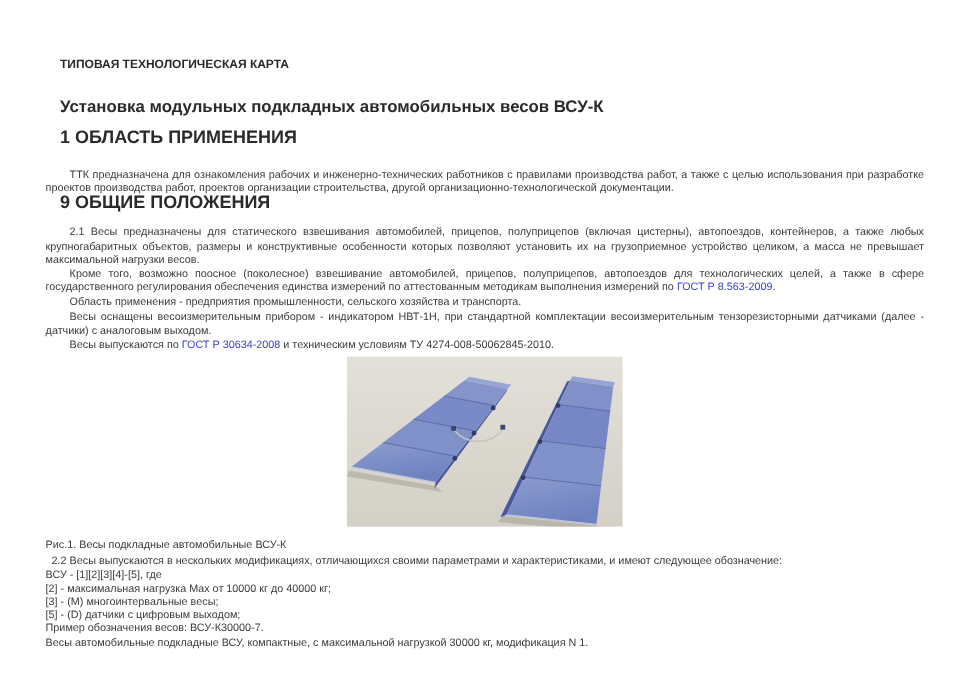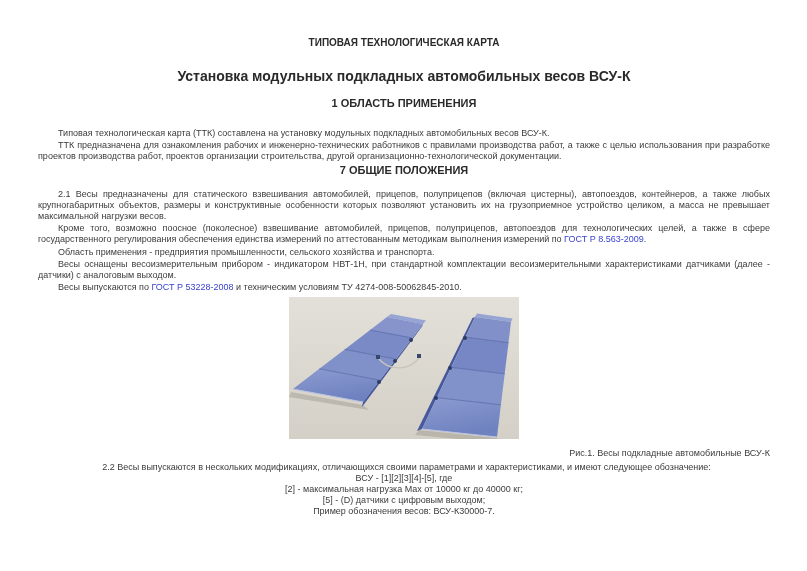--- a/index.html
+++ b/index.html
@@ -12,28 +12,28 @@
   .page {
     position: relative;
     width: 807px; height: 571px;
     background: #ffffff;
     color: var(--body-text, #3b3b3b);
   }
   .content {
     padding: 37px 37px 0 38px; 
   }
   .h-center {
-    text-align: center;
+    text-align: left;
     font-weight: bold;
     color: var(--heading, #2a2a2a);
-    margin: 0;
+    margin: 12px;
   }
   .doc-title    { font-size: 10px;  line-height: 12px; }
   .doc-subtitle { font-size: 14px; line-height: 12px; margin-top: 21px; }
-  .sec-heading  { font-size: 11px; line-height: 12px; }
+  .sec-heading  { font-size: 15px; line-height: 12px; }
   .sec1-heading { margin-top: 15px; margin-bottom: 19px; }
   .sec2-heading { margin-top: 0.5px; margin-bottom: 13px; }
   .para {
     font-size: 9px;
     line-height: 11.2px;
     text-align: justify;
     text-indent: 20px;
     margin: 0 0 1px 0;
   }
   .doclink {
@@ -41,56 +41,55 @@
     cursor: pointer;
   }
   .figure-wrap {
     margin-top: 4px;
     text-align: center;
   }
   .figure-wrap svg { display: inline-block; }
   .figure-caption {
     font-size: 9px;
     line-height: 11.2px;
-    text-align: right;
+    text-align: left;
     margin-top: 5px;
   }
   .designation {
     margin-top: 2px;
   }
   .designation p {
     font-size: 9px;
     line-height: 11.2px;
     margin: 0;
-    text-align: center;
+    text-align: left;
   }
   .designation p.first { text-indent: 5px; }
 </style>
 </head>
 <body>
 
 <div class="page">
   <div class="content">
 
     <p class="h-center doc-title">ТИПОВАЯ ТЕХНОЛОГИЧЕСКАЯ КАРТА</p>
 
     <p class="h-center doc-subtitle">Установка модульных подкладных автомобильных весов ВСУ-К</p>
 
     <p class="h-center sec-heading sec1-heading">1 ОБЛАСТЬ ПРИМЕНЕНИЯ</p>
 
-    <p class="para">Типовая технологическая карта (ТТК) составлена на установку модульных подкладных автомобильных весов ВСУ-К.</p>
     <p class="para">ТТК предназначена для ознакомления рабочих и инженерно-технических работников с правилами производства работ, а также с целью использования при разработке проектов производства работ, проектов организации строительства, другой организационно-технологической документации.</p>
 
-    <p class="h-center sec-heading sec2-heading">7 ОБЩИЕ ПОЛОЖЕНИЯ</p>
+    <p class="h-center sec-heading sec2-heading">9 ОБЩИЕ ПОЛОЖЕНИЯ</p>
 
     <p class="para">2.1 Весы предназначены для статического взвешивания автомобилей, прицепов, полуприцепов (включая цистерны), автопоездов, контейнеров, а также любых крупногабаритных объектов, размеры и конструктивные особенности которых позволяют установить их на грузоприемное устройство целиком, а масса не превышает максимальной нагрузки весов.</p>
     <p class="para"><span>Кроме того, возможно поосное (поколесное) взвешивание автомобилей, прицепов, полуприцепов, автопоездов для технологических целей, а также в сфере государственного регулирования обеспечения единства измерений по аттестованным методикам выполнения измерений по </span><span class="doclink">ГОСТ Р 8.563-2009</span><span>.</span></p>
     <p class="para">Область применения - предприятия промышленности, сельского хозяйства и транспорта.</p>
-    <p class="para">Весы оснащены весоизмерительным прибором - индикатором НВТ-1Н, при стандартной комплектации весоизмерительными характеристиками датчиками (далее - датчики) с аналоговым выходом.</p>
-    <p class="para"><span>Весы выпускаются по </span><span class="doclink">ГОСТ Р 53228-2008</span><span> и техническим условиям ТУ 4274-008-50062845-2010.</span></p>
+    <p class="para">Весы оснащены весоизмерительным прибором - индикатором НВТ-1Н, при стандартной комплектации весоизмерительным тензорезисторными датчиками (далее - датчики) с аналоговым выходом.</p>
+    <p class="para"><span>Весы выпускаются по </span><span class="doclink">ГОСТ Р 30634-2008</span><span> и техническим условиям ТУ 4274-008-50062845-2010.</span></p>
 
     <div class="figure-wrap">
       
       <svg width="230" height="142" viewBox="0 0 230 142" xmlns="http://www.w3.org/2000/svg" role="img">
         <defs>
           <linearGradient id="gBg" x1="0" y1="0" x2="0" y2="1">
             <stop offset="0" stop-color="#e3e0d9"></stop>
             <stop offset="1" stop-color="#d4d0c7"></stop>
           </linearGradient>
           <linearGradient id="gDeck" x1="0" y1="0" x2="0.4" y2="1">
@@ -139,18 +138,20 @@
         <circle cx="161" cy="71" r="2" fill="#2f3b66"></circle>
         <circle cx="147" cy="101" r="2" fill="#2f3b66"></circle>
       </svg>
       <div class="figure-caption">Рис.1. Весы подкладные автомобильные ВСУ-К</div>
     </div>
 
     <div class="designation">
       <p class="first">2.2 Весы выпускаются в нескольких модификациях, отличающихся своими параметрами и характеристиками, и имеют следующее обозначение:</p>
       <p>ВСУ - [1][2][3][4]-[5], где</p>
       <p>[2] - максимальная нагрузка Max от 10000 кг до 40000 кг;</p>
+      <p>[3] - (М) многоинтервальные весы;</p>
       <p>[5] - (D) датчики с цифровым выходом;</p>
       <p>Пример обозначения весов: ВСУ-К30000-7.</p>
+      <p>Весы автомобильные подкладные ВСУ, компактные, с максимальной нагрузкой 30000 кг, модификация N 1.</p>
     </div>
 
   </div>
 </div>
 
 </body></html>

